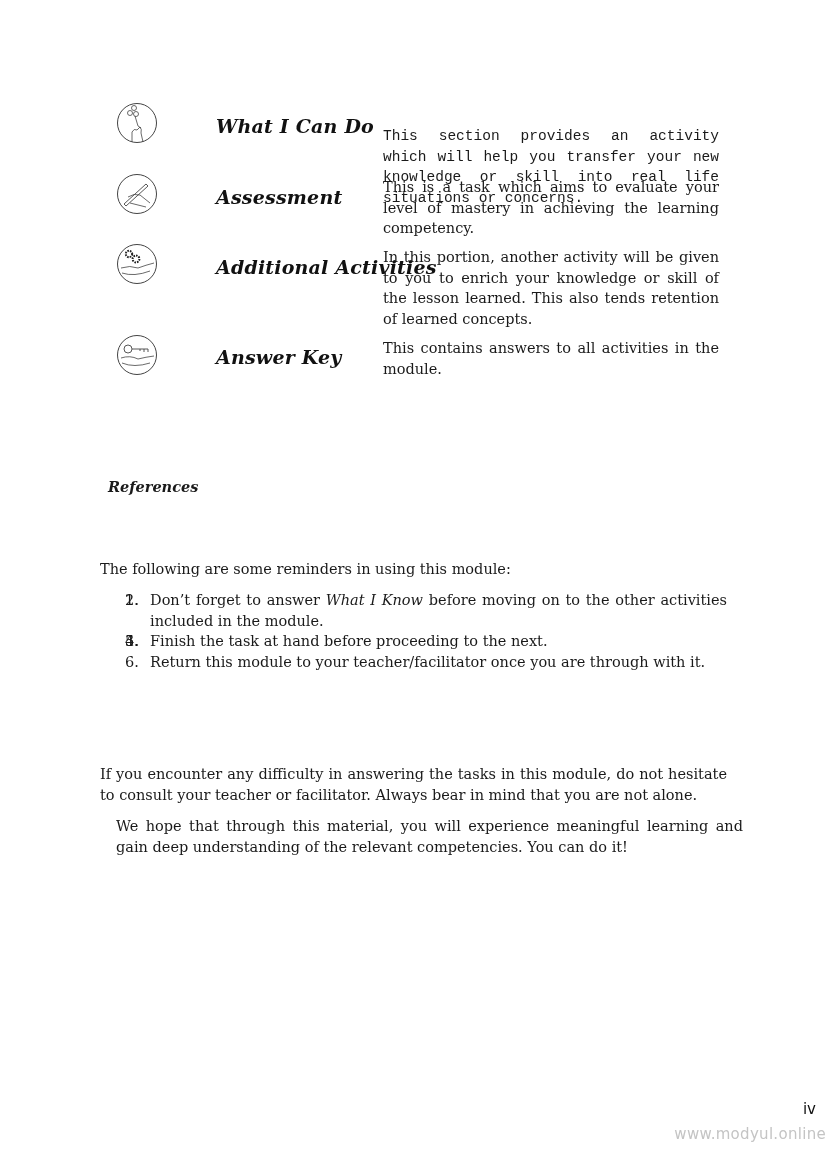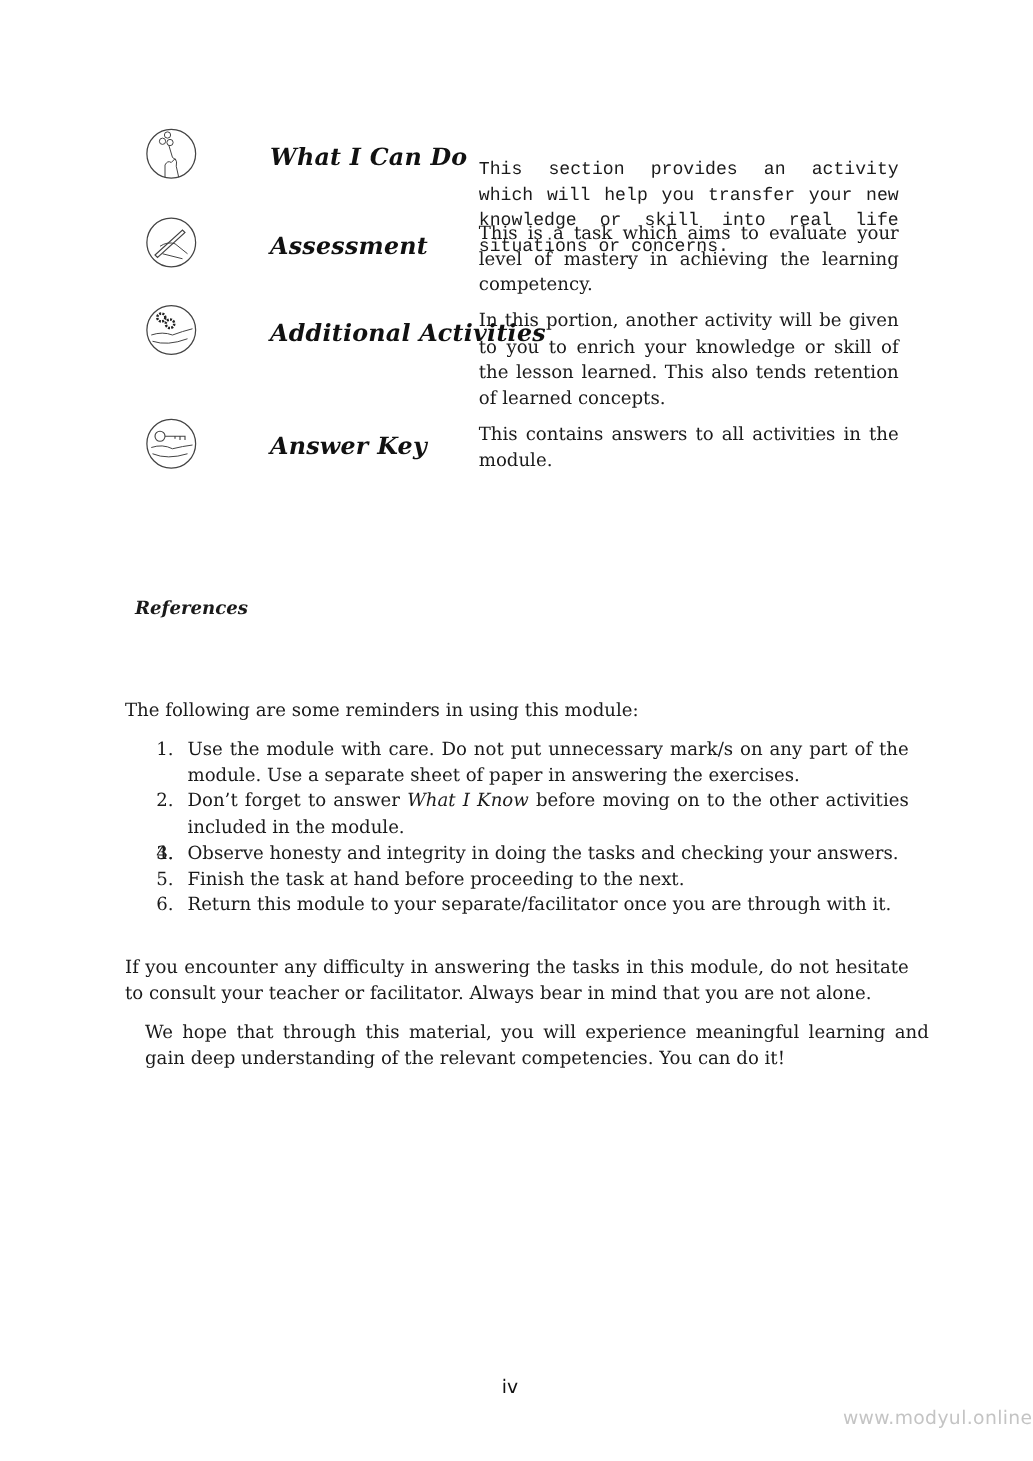--- a/index.html
+++ b/index.html
@@ -20,21 +20,21 @@
 
   .ref-label { position: absolute; left: 108px; top: 478px; font-style: italic; font-weight: bold;
                font-size: 14.5px; }
   .ref-desc { position: absolute; left: 383px; top: 477px; width: 340px; font-size: 14.5px; line-height: 20.7px; }
 
   ol.reminders { position: absolute; left: 100px; top: 590px; width: 627px; margin: 0; padding: 0;
                  list-style: none; font-size: 14.5px; line-height: 20.7px; }
   ol.reminders li { position: relative; padding-left: 50px; text-align: justify; }
   ol.reminders li .num { position: absolute; left: 25px; top: 0; }
 
-  .footer-page { position: absolute; left: 0; width: 816px; top: 1100px; text-align: center;
+  .footer-page { position: absolute; left: 0; width: 816px; top: 1100px; text-align: right;
                  font-family: "DejaVu Sans", "Liberation Sans", sans-serif; font-size: 15px; color: #111; }
   .footer-url { position: absolute; left: 0; width: 826px; top: 1125px; text-align: right;
                 font-family: "DejaVu Sans", "Liberation Sans", sans-serif; font-size: 15px; color: #c4c4c4; letter-spacing: 0.3px; }
 </style>
 </head>
 <body>
 
 <div class="page">
 
   <div class="row" style="top:102px;">
@@ -91,40 +91,38 @@
   </div>
 
 
   <div class="ref-label">References</div>
 
   <div class="para" style="top:559px;">The following are some reminders in using this module:</div>
 
   <ol class="reminders">
     <li>
       <span class="num">1.</span>
-      <span>Use the module with care. Do not put unnecessary mark/s on any part of the module. Use a separate sheet of paper in answering the exercises.</span>
     </li>
     <li>
       <span class="num">2.</span>
       <span>Don’t forget to answer </span><i>What I Know</i><span> before moving on to the other activities included in the module.</span>
     </li>
     <li>
       <span class="num">3.</span>
     </li>
     <li>
       <span class="num">4.</span>
-      <span>Observe honesty and integrity in doing the tasks and checking your answers.</span>
     </li>
     <li>
       <span class="num">5.</span>
       <span>Finish the task at hand before proceeding to the next.</span>
     </li>
     <li>
       <span class="num">6.</span>
-      <span>Return this module to your separate/facilitator once you are through with it.</span>
+      <span>Return this module to your teacher/facilitator once you are through with it.</span>
     </li>
   </ol>
 
   <div class="para" style="top:764px;">If you encounter any difficulty in answering the tasks in this module, do not hesitate to consult your teacher or facilitator. Always bear in mind that you are not alone.</div>
   <div class="para" style="top:816px;margin-left:16px;">We hope that through this material, you will experience meaningful learning and gain deep understanding of the relevant competencies. You can do it!</div>
 
   <div class="footer-page">iv</div>
   <div class="footer-url">www.modyul.online</div>
 </div>
 

